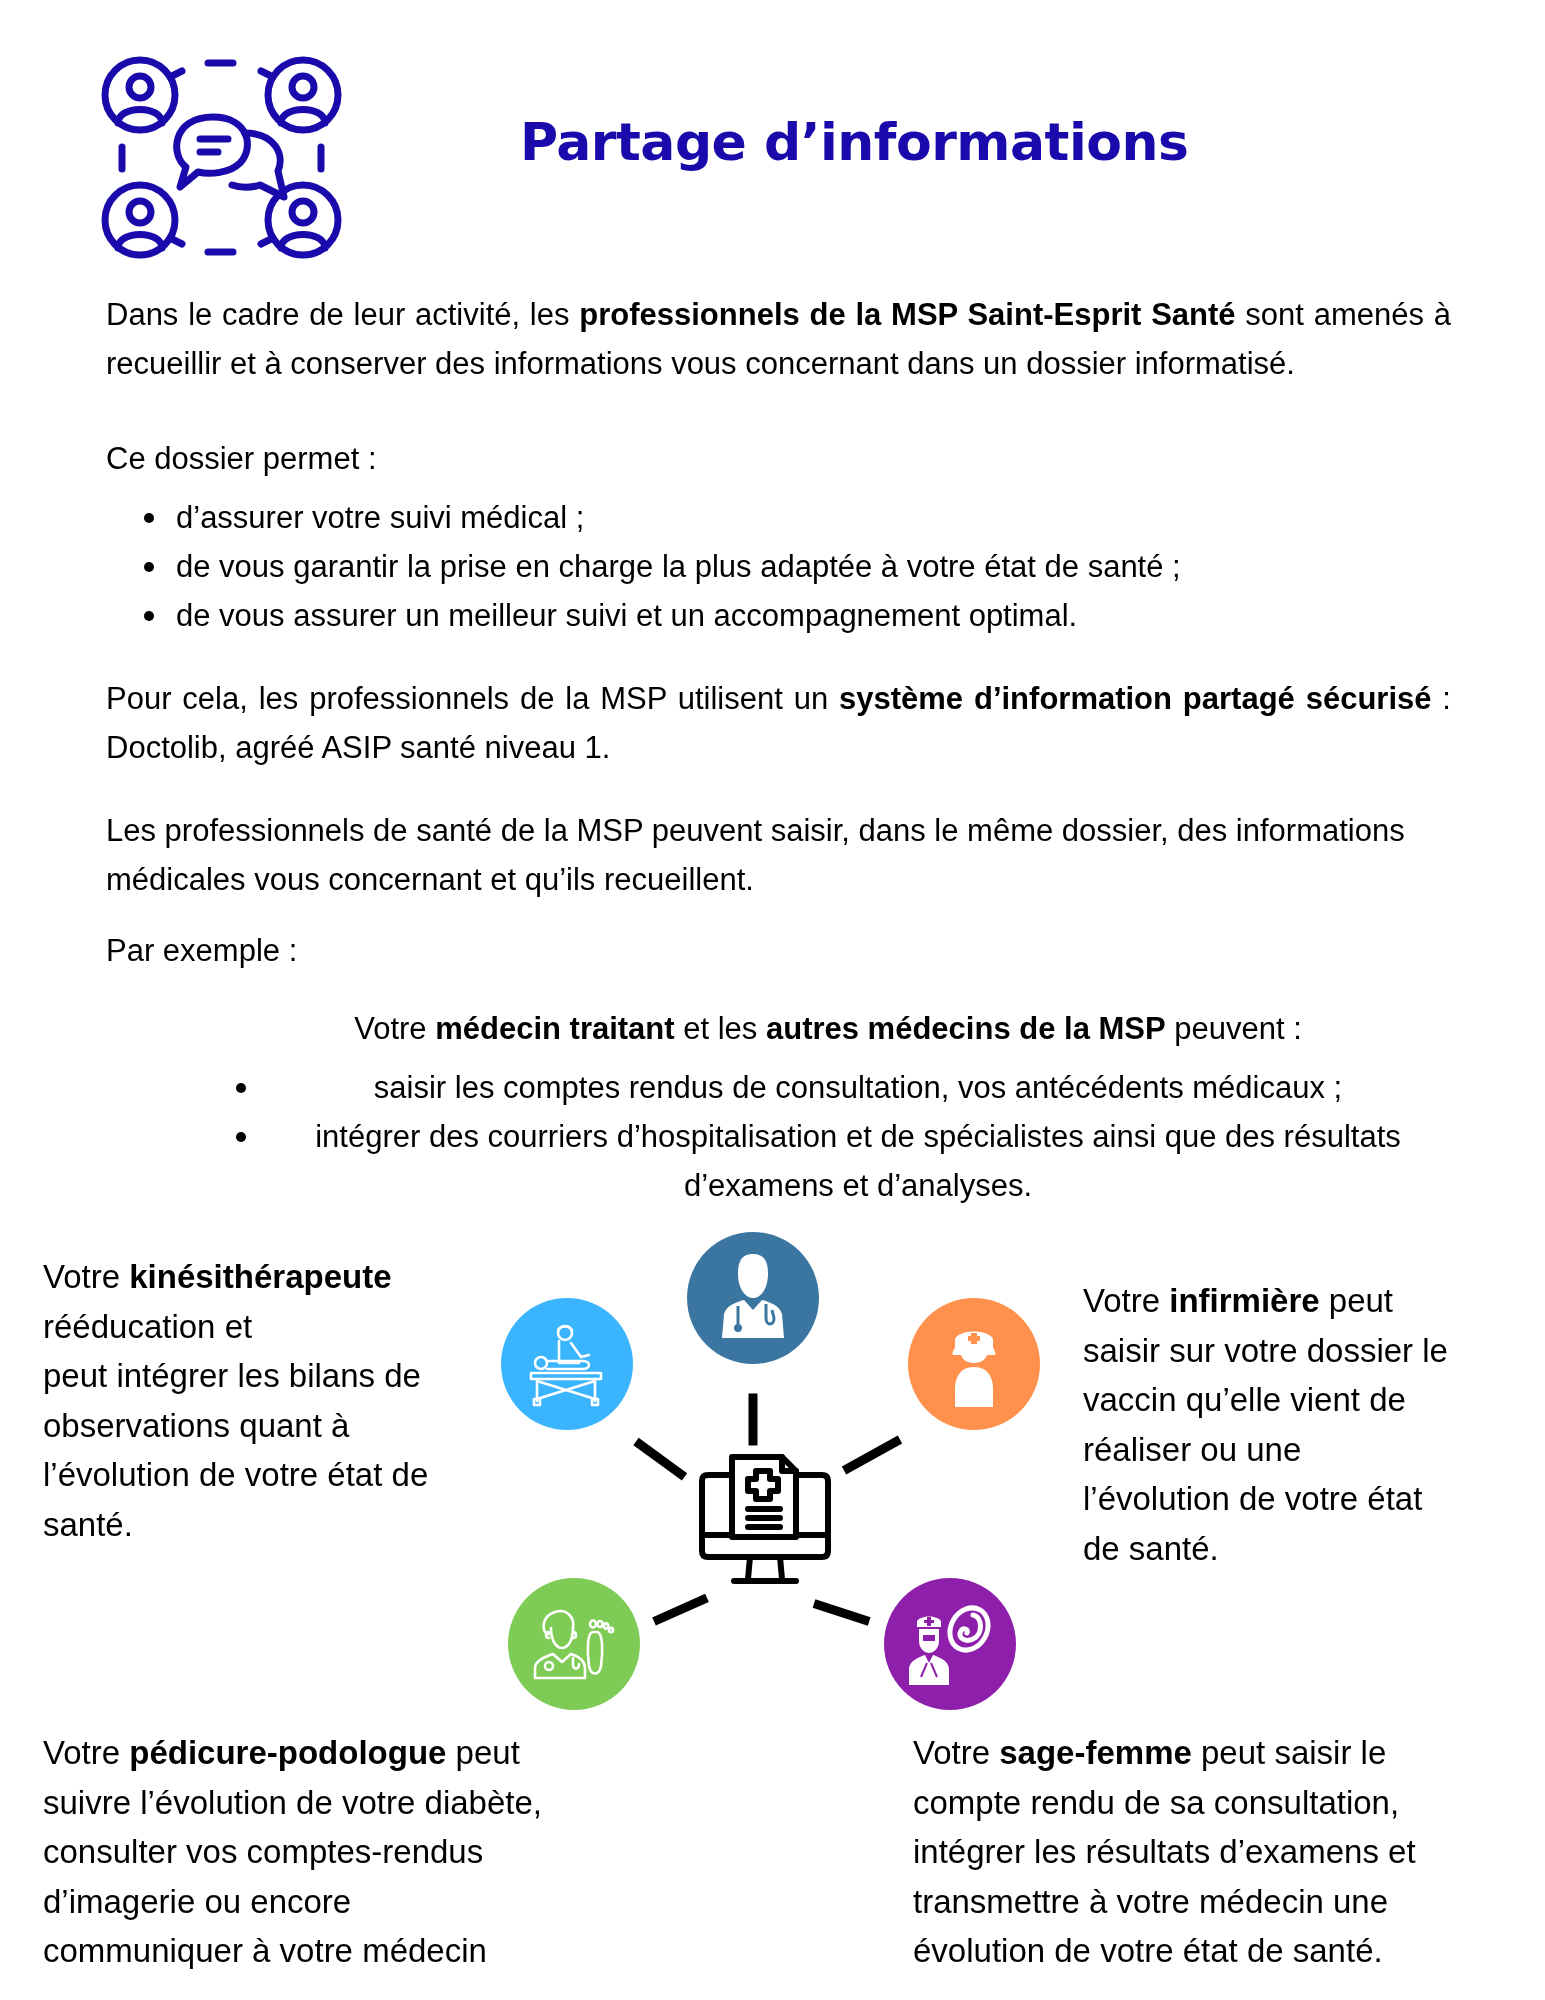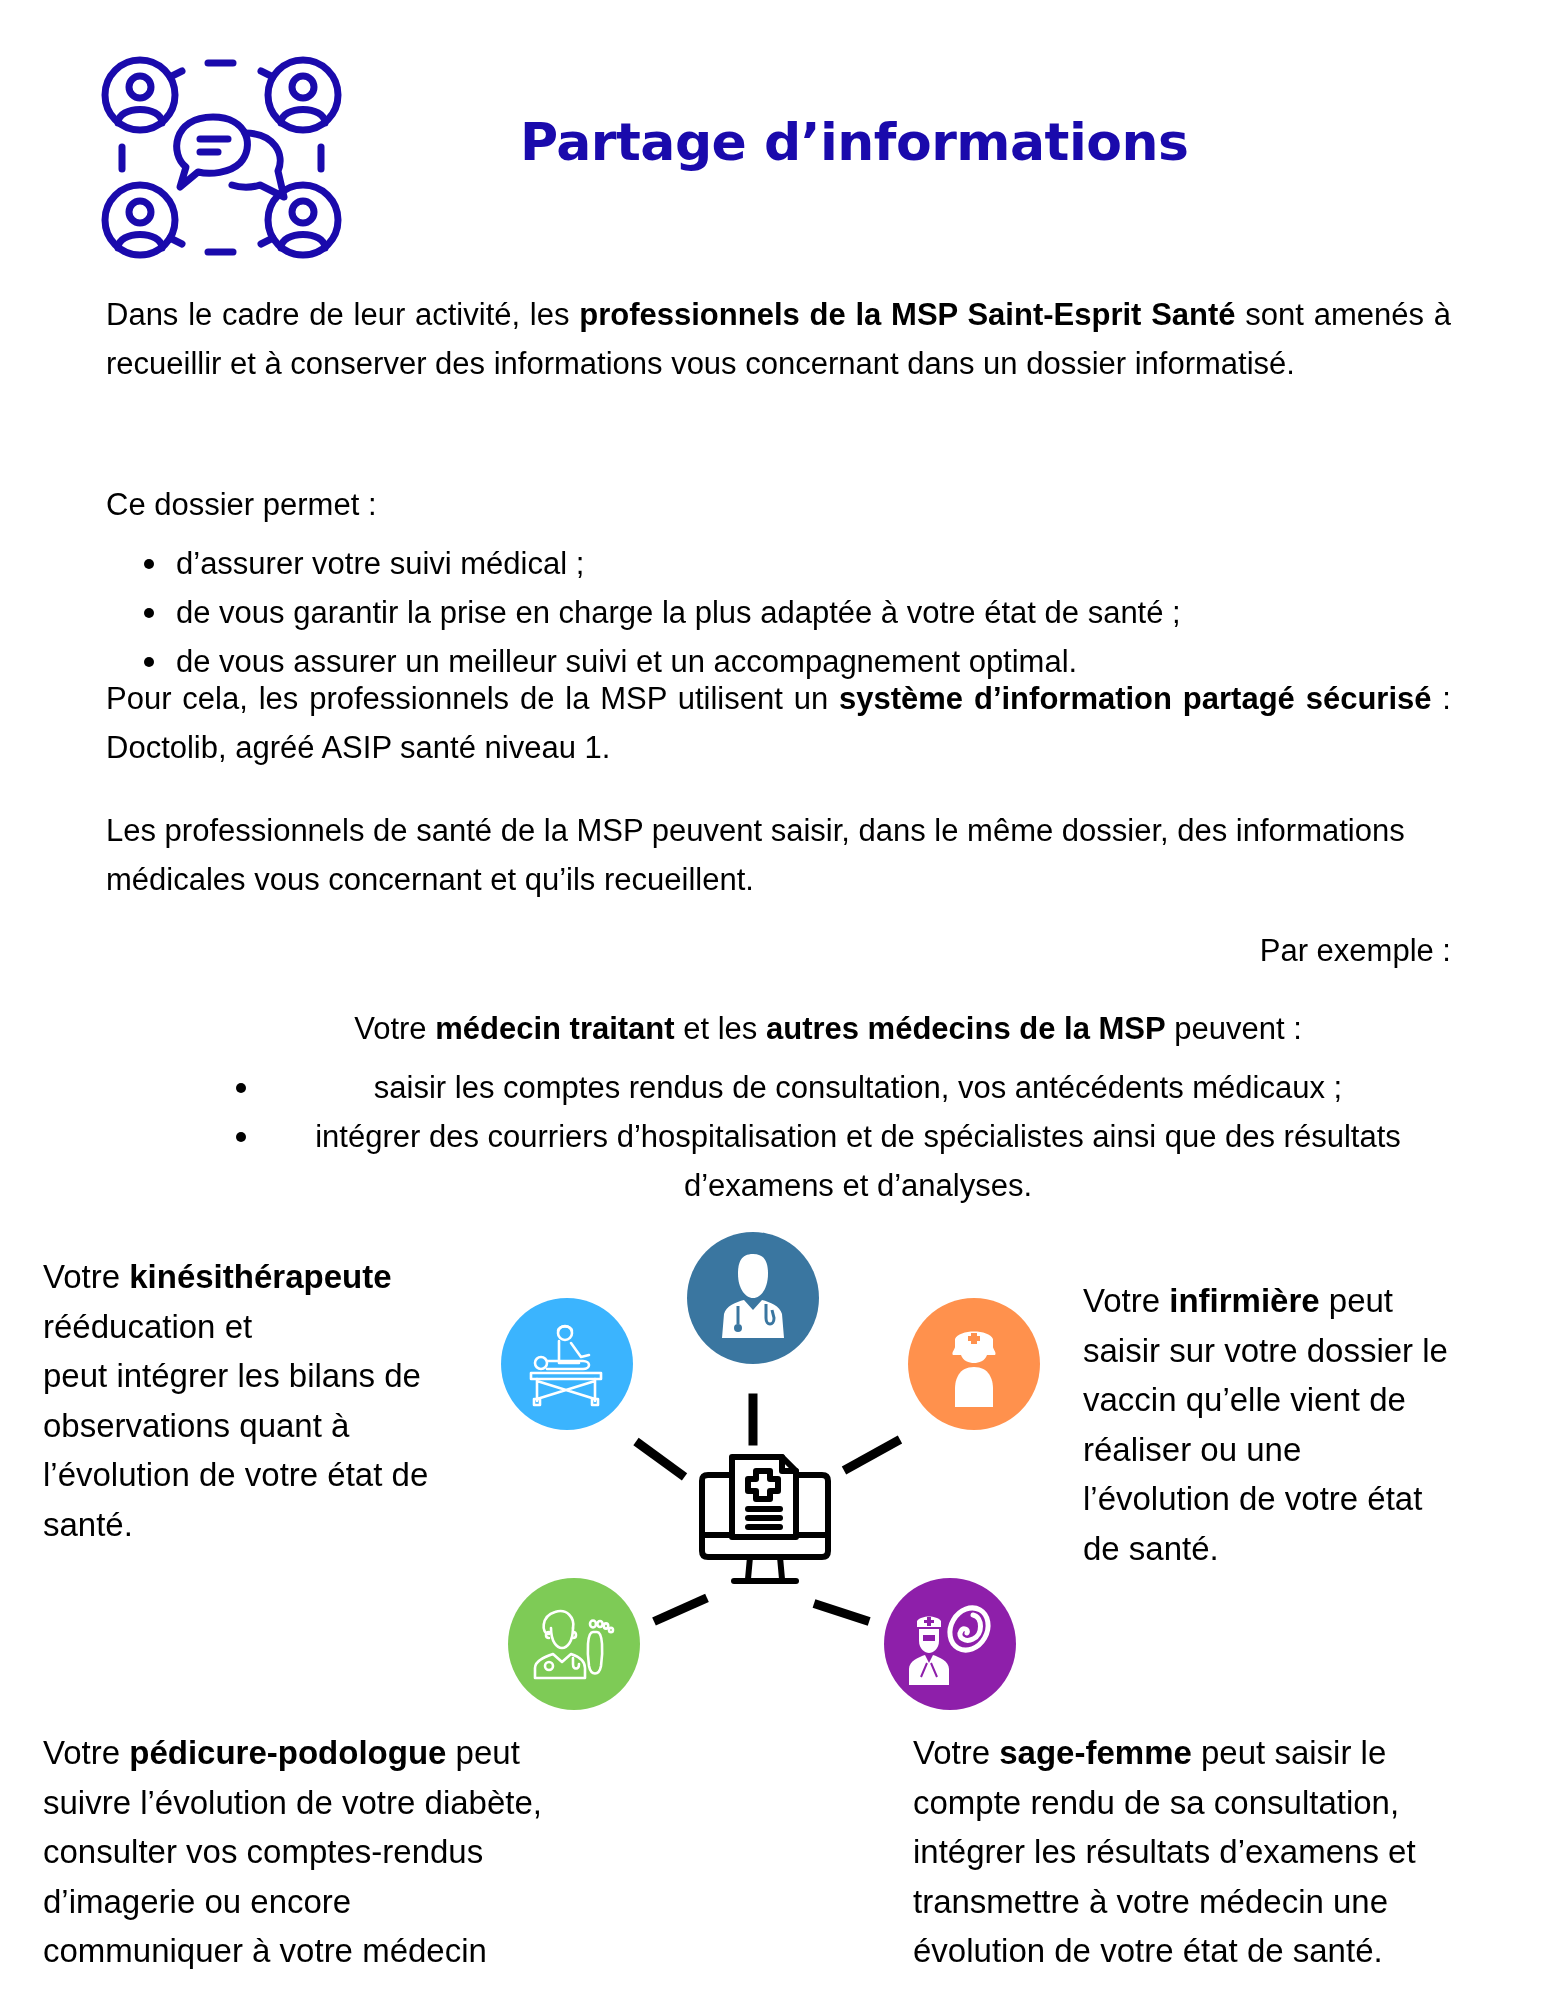--- a/index.html
+++ b/index.html
@@ -71,36 +71,36 @@
     <line x1="100" y1="97" x2="118" y2="97"></line>
   </svg>
 </div>
 
 <div class="abs title">Partage d’informations</div>
 
 <div class="abs para" style="top:290px;">
   <span>Dans le cadre de leur activité, les </span><b>professionnels de la MSP Saint-Esprit Santé</b><span> sont amenés à recueillir et à conserver des informations vous concernant dans un dossier informatisé.</span>
 </div>
 
-<div class="abs para" style="top:480px;text-align:left;">
+<div class="abs para" style="top:434px;text-align:left;">
   <div>Ce dossier permet :</div>
   <ul class="bullets">
     <li>d’assurer votre suivi médical ;</li>
     <li>de vous garantir la prise en charge la plus adaptée à votre état de santé ;</li>
     <li>de vous assurer un meilleur suivi et un accompagnement optimal.</li>
   </ul>
 </div>
 
 <div class="abs para" style="top:674px;">
   <span>Pour cela, les professionnels de la MSP utilisent un </span><b>système d’information partagé sécurisé</b><span> : Doctolib, agréé ASIP santé niveau 1.</span>
 </div>
 
 <div class="abs para" style="top:806px;text-align:left;">Les professionnels de santé de la MSP  peuvent saisir, dans le même dossier, des informations médicales vous concernant et qu’ils recueillent.</div>
 
-<div class="abs para" style="top:926px;text-align:right;">Par exemple :</div>
+<div class="abs para" style="top:926px;text-align:left;">Par exemple :</div>
 
 <div class="abs para" style="top:1004px;left:198px;width:1260px;text-align:center;">
   <div>
     <span>Votre </span><b>médecin traitant</b><span> et les </span><b>autres médecins de la MSP</b><span> peuvent :</span>
   </div>
   <ul class="bullets">
     <li>saisir les comptes rendus de consultation, vos antécédents médicaux ;</li>
     <li>intégrer des courriers d’hospitalisation et de spécialistes ainsi que des résultats d’examens et d’analyses.</li>
   </ul>
 </div>

